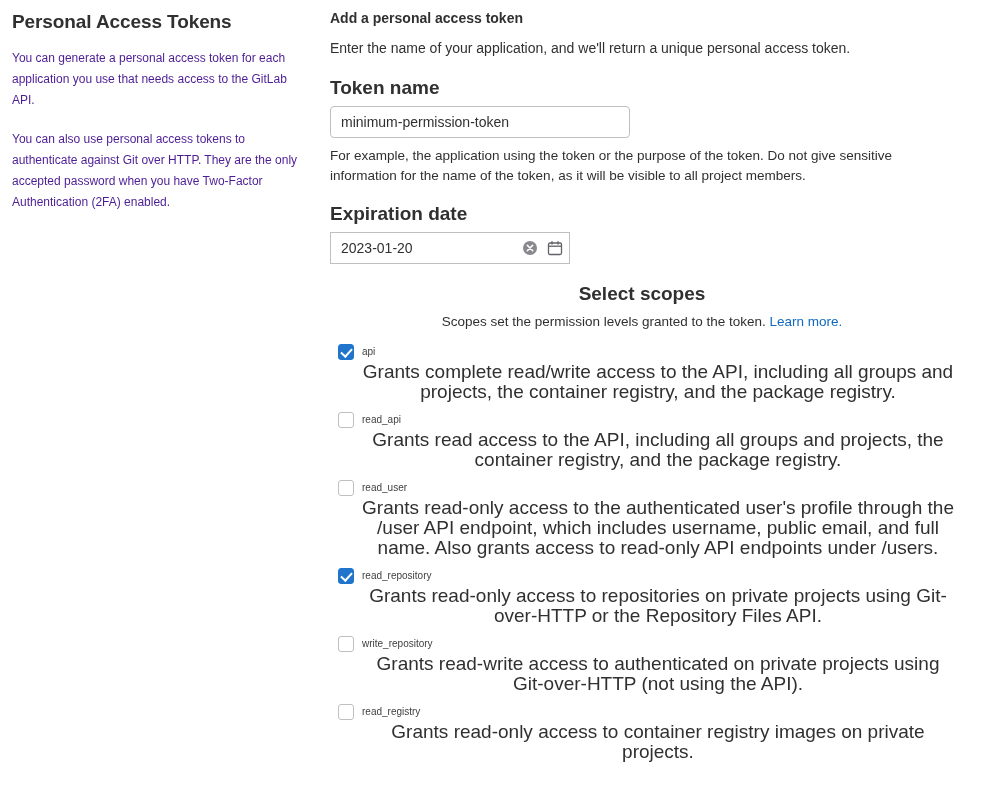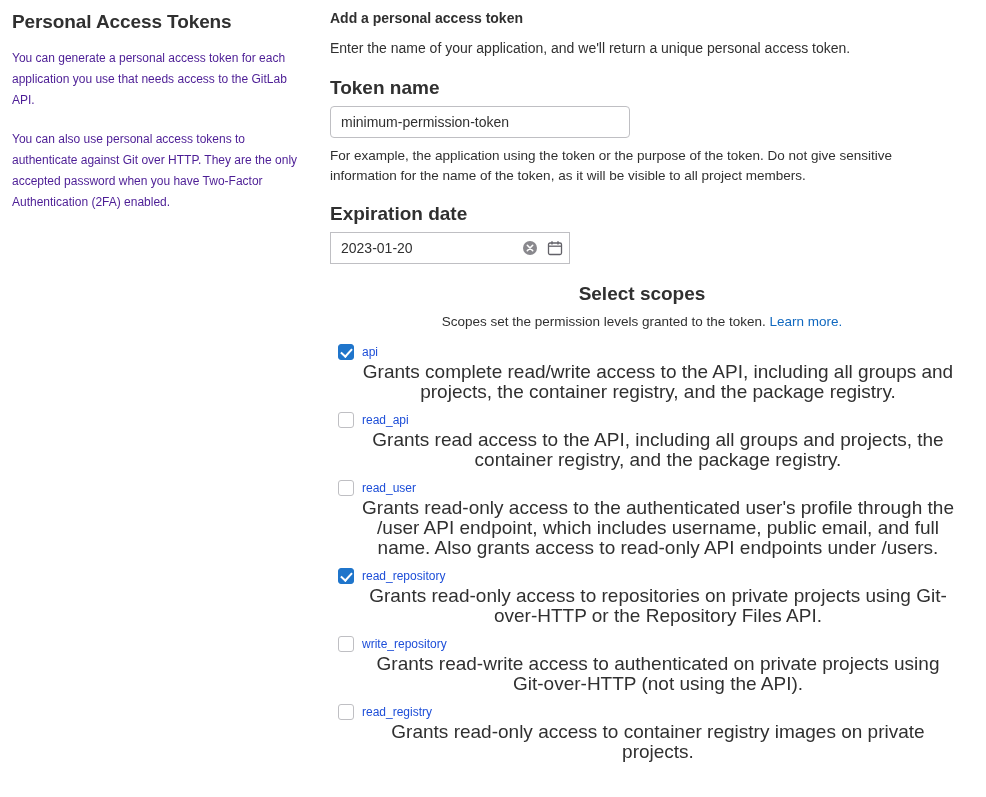--- a/index.html
+++ b/index.html
@@ -144,23 +144,23 @@
   .cb.checked::after {
     content: "";
     position: absolute;
     left: 4px; top: 1px;
     width: 5px; height: 9px;
     border: solid #fff;
     border-width: 0 2px 2px 0;
     transform: rotate(42deg);
   }
   .scope-name {
-    font-size: 12px;
-    line-height: 20px;
-    color: #1d4ed8;
+    font-size: 10px;
+    line-height: 20px;
+    color: #404040;
     cursor: pointer;
   }
   .scope-desc {
     font-size: 19px;
     line-height: 20px;
     color: #303030;
     margin: 0 0 8px 32px;
     max-width: 625px;
   }
 </style>

